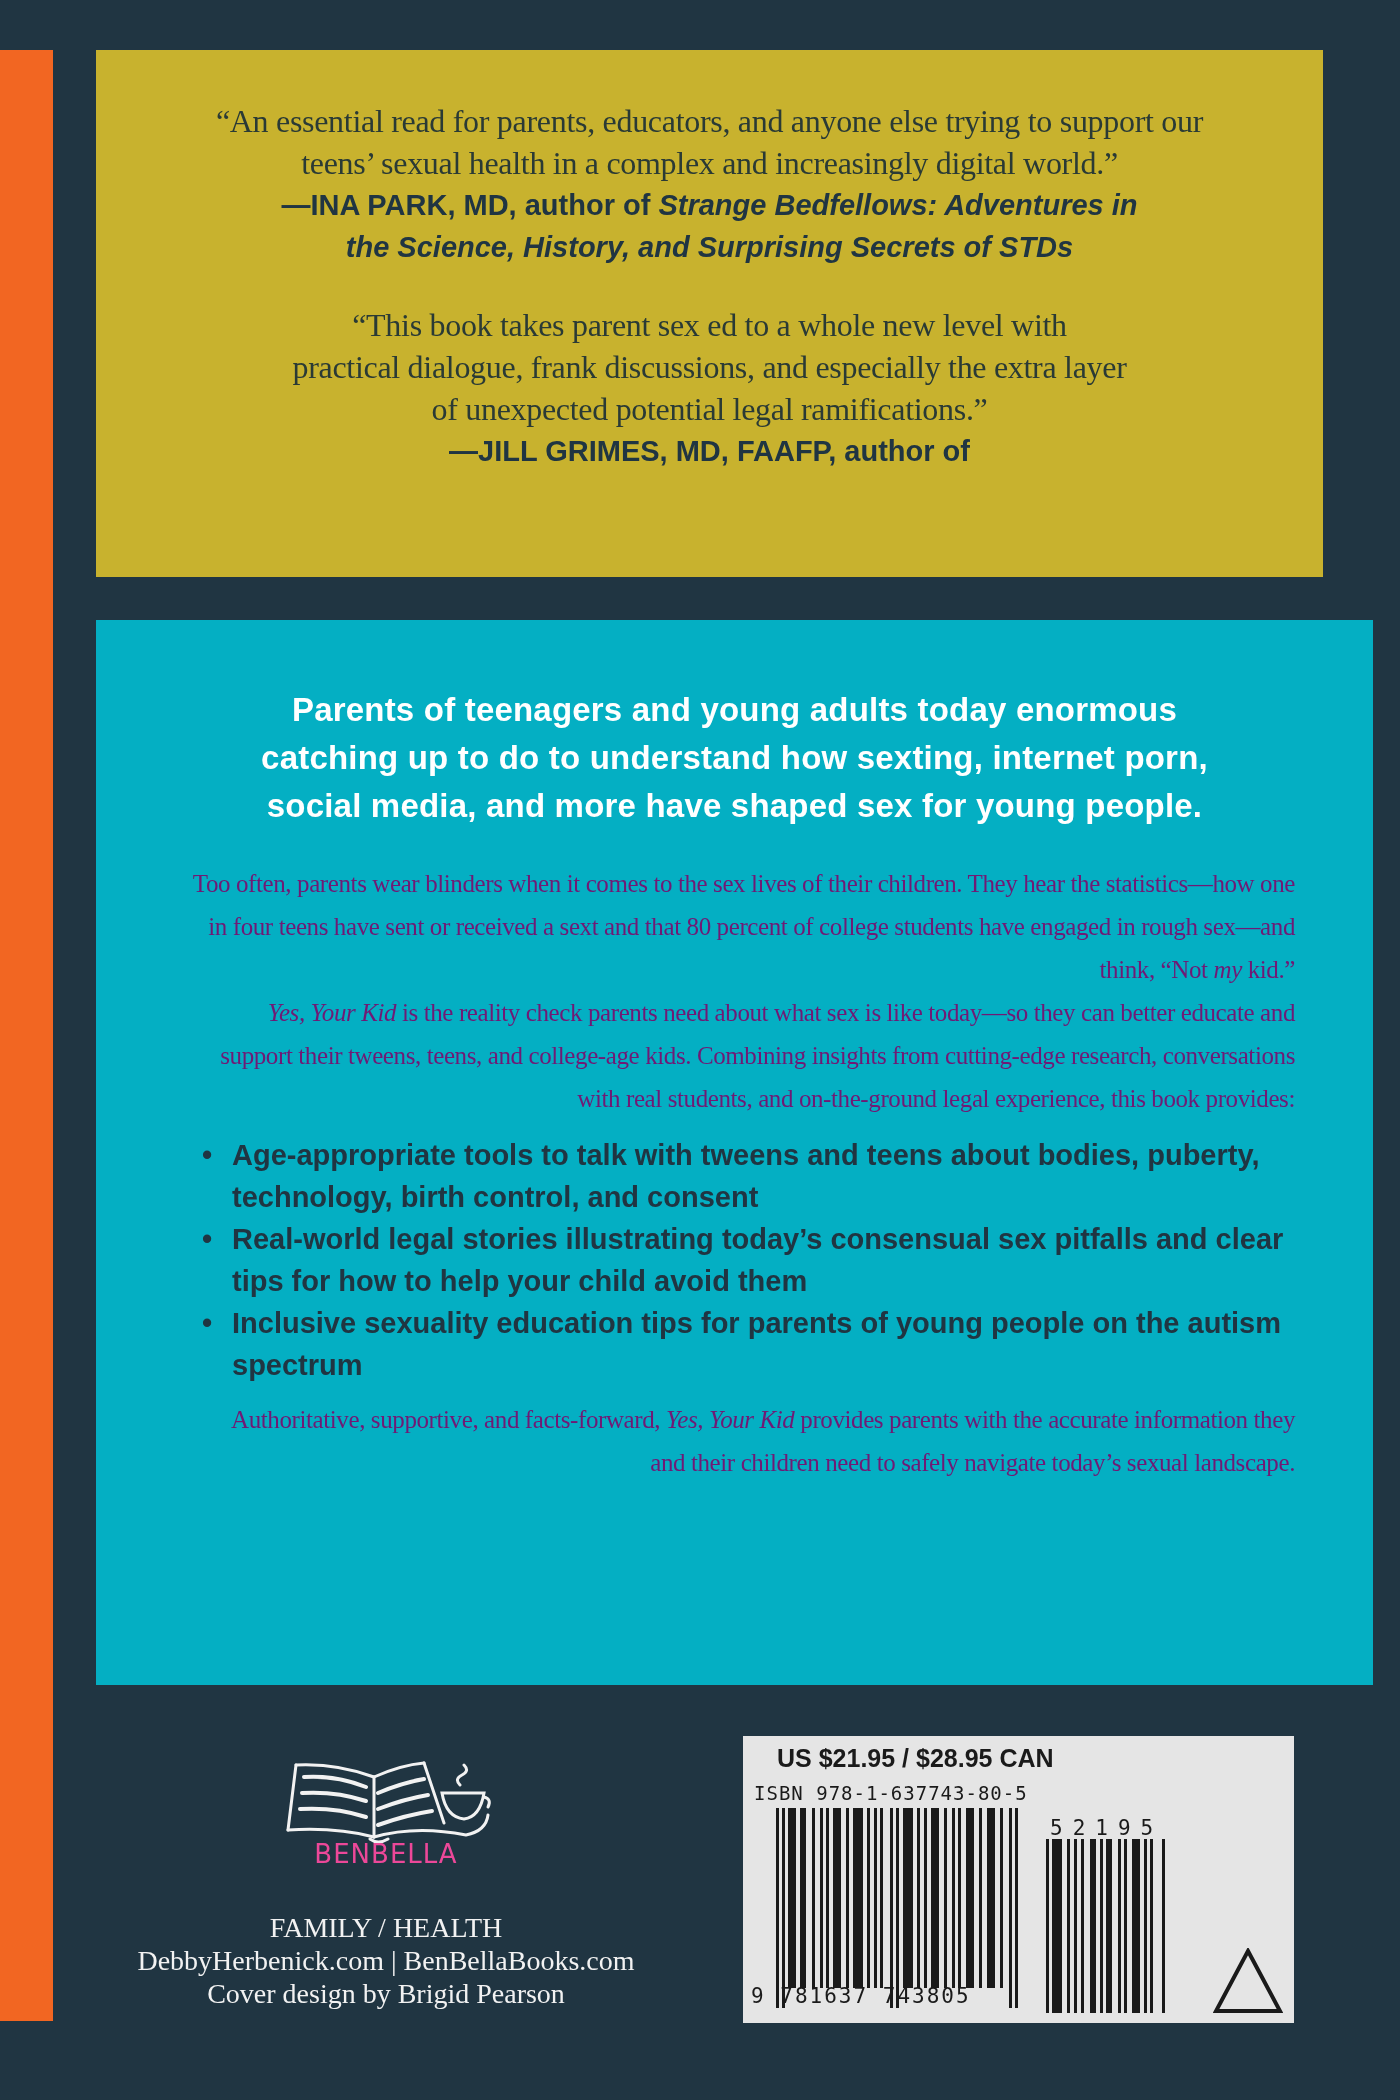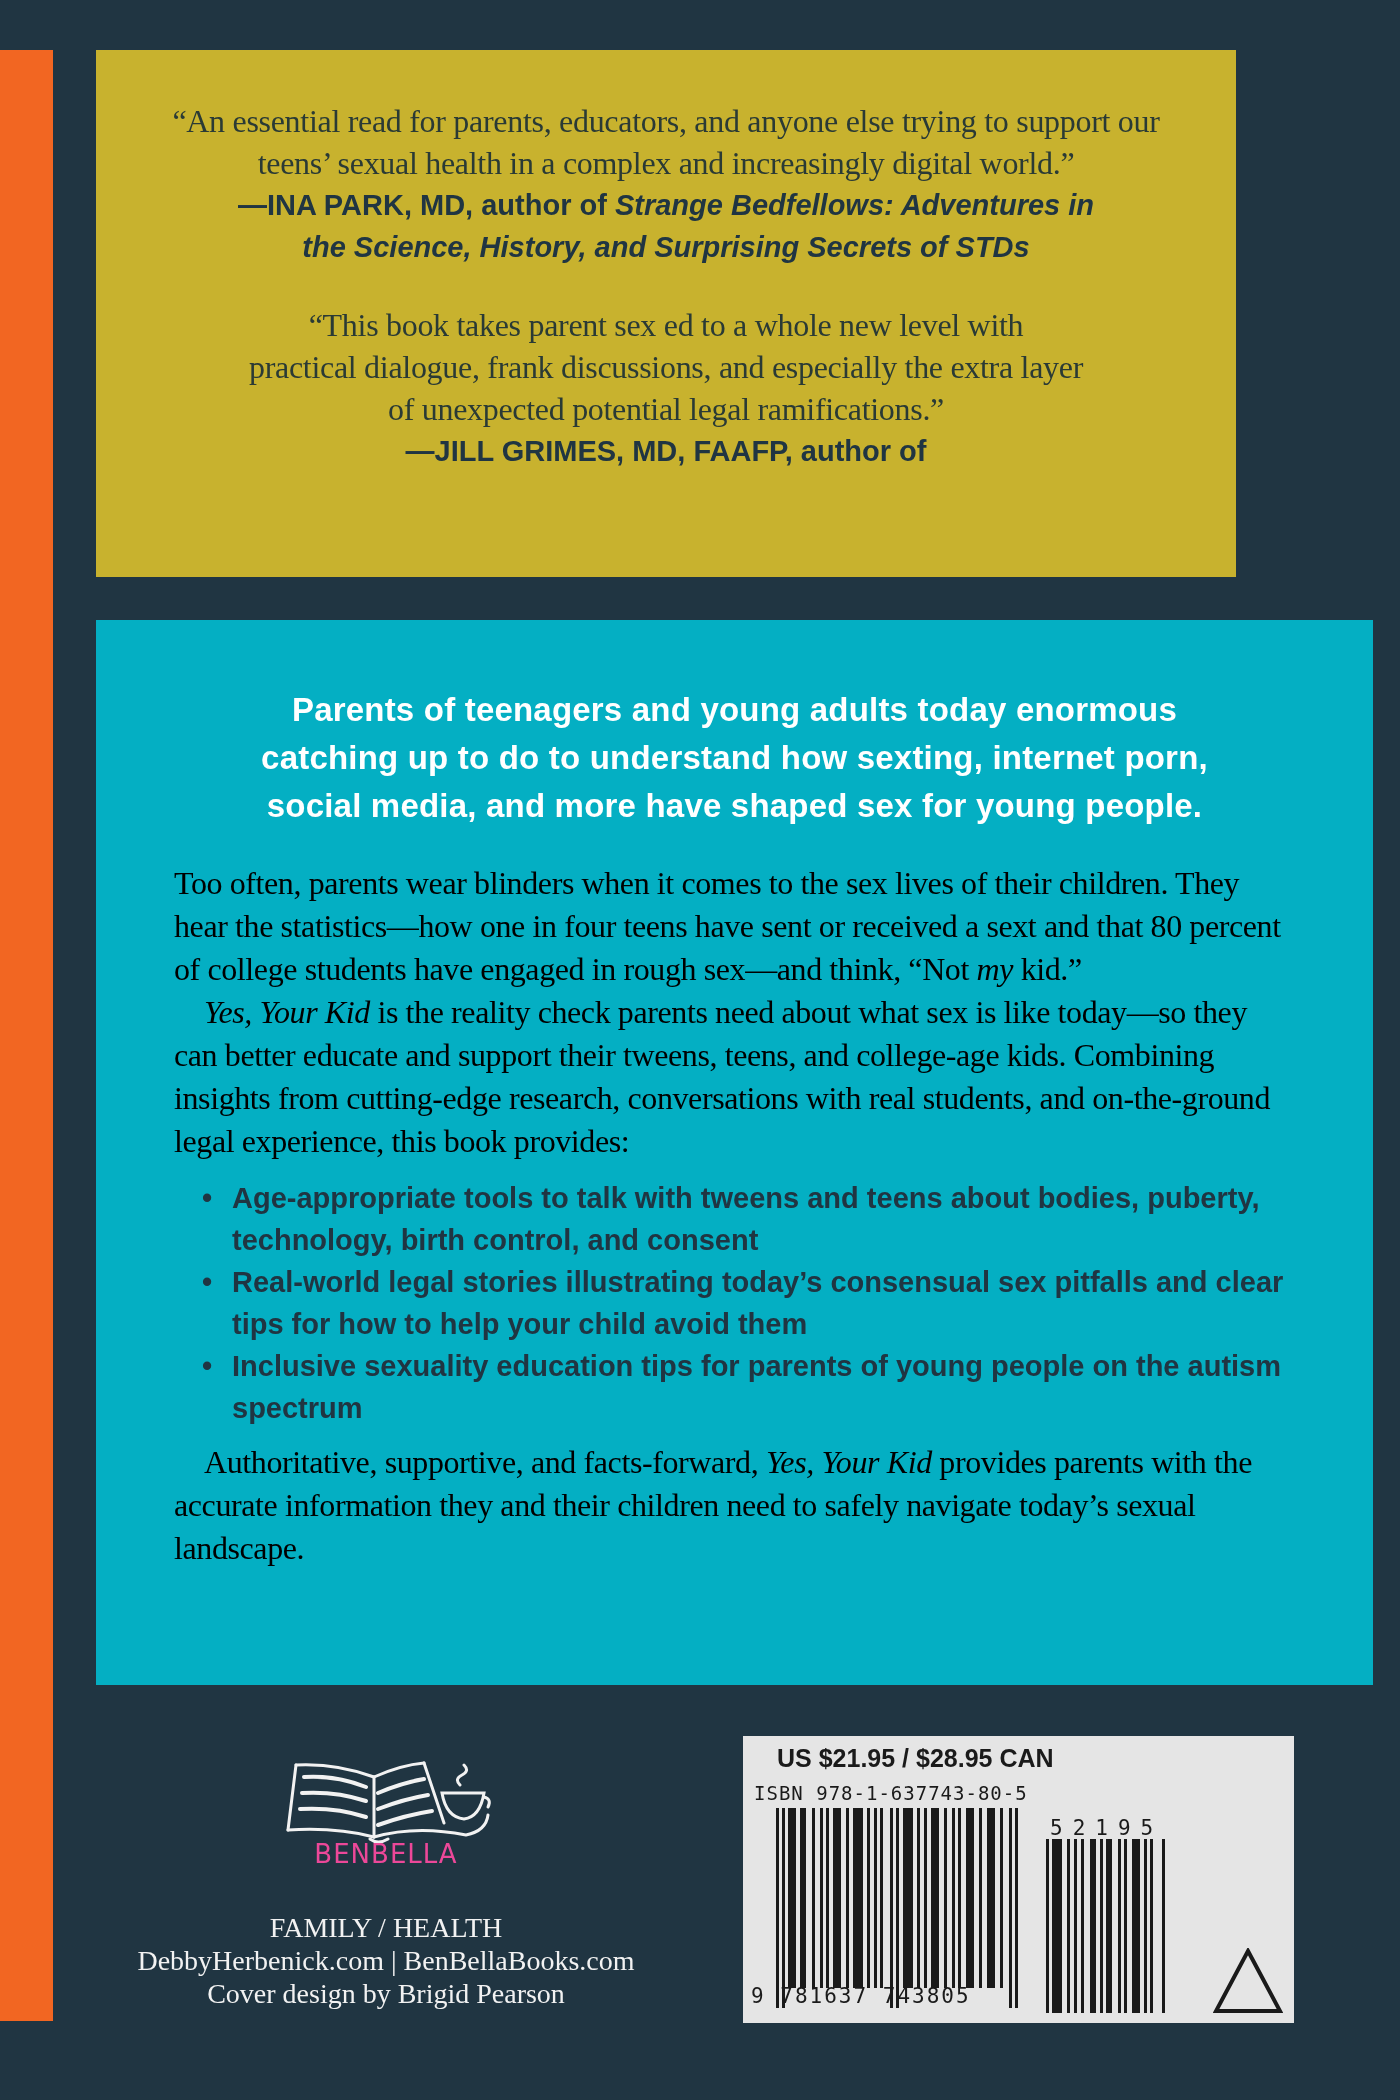--- a/index.html
+++ b/index.html
@@ -8,21 +8,21 @@
     position: relative;
     background: #203542;
     overflow: hidden;
     font-family: "Liberation Serif", serif;
   }
   .spine-strip {
     position: absolute; left: 0; top: 50px; width: 53px; height: 1971px;
     background: #f26622;
   }
   .blurb-box {
-    position: absolute; left: 96px; top: 50px; width: 1140px; height: 527px;
+    position: absolute; left: 96px; top: 50px; width: 1227px; height: 527px;
     background: #c8b22e;
     color: #203542;
     text-align: center;
     padding-top: 50px;
   }
   .quote-text {
     font-family: "Liberation Serif", serif;
     font-size: 32px;
     line-height: 42px;
     color: #2a3a35;
@@ -48,24 +48,25 @@
     font-family: "Liberation Sans", sans-serif;
     font-weight: bold;
     font-size: 33px;
     line-height: 48px;
     color: #ffffff;
     text-align: center;
     letter-spacing: 0.2px;
   }
   .body-para {
     font-family: "Liberation Serif", serif;
-    font-size: 32px;
+    font-size: 25px;
     line-height: 43px;
-    color: #000000;
+    color: #701a75;
     letter-spacing: -0.4px;
+    text-align: right;
   }
   .body-para.first { margin-top: 32px; }
   .body-para.indent { text-indent: 30px; }
   .body-para i { font-style: italic; }
   .bullets {
     list-style: none;
     margin: 14px 0 12px 24px;
   }
   .bullets li {
     position: relative;

